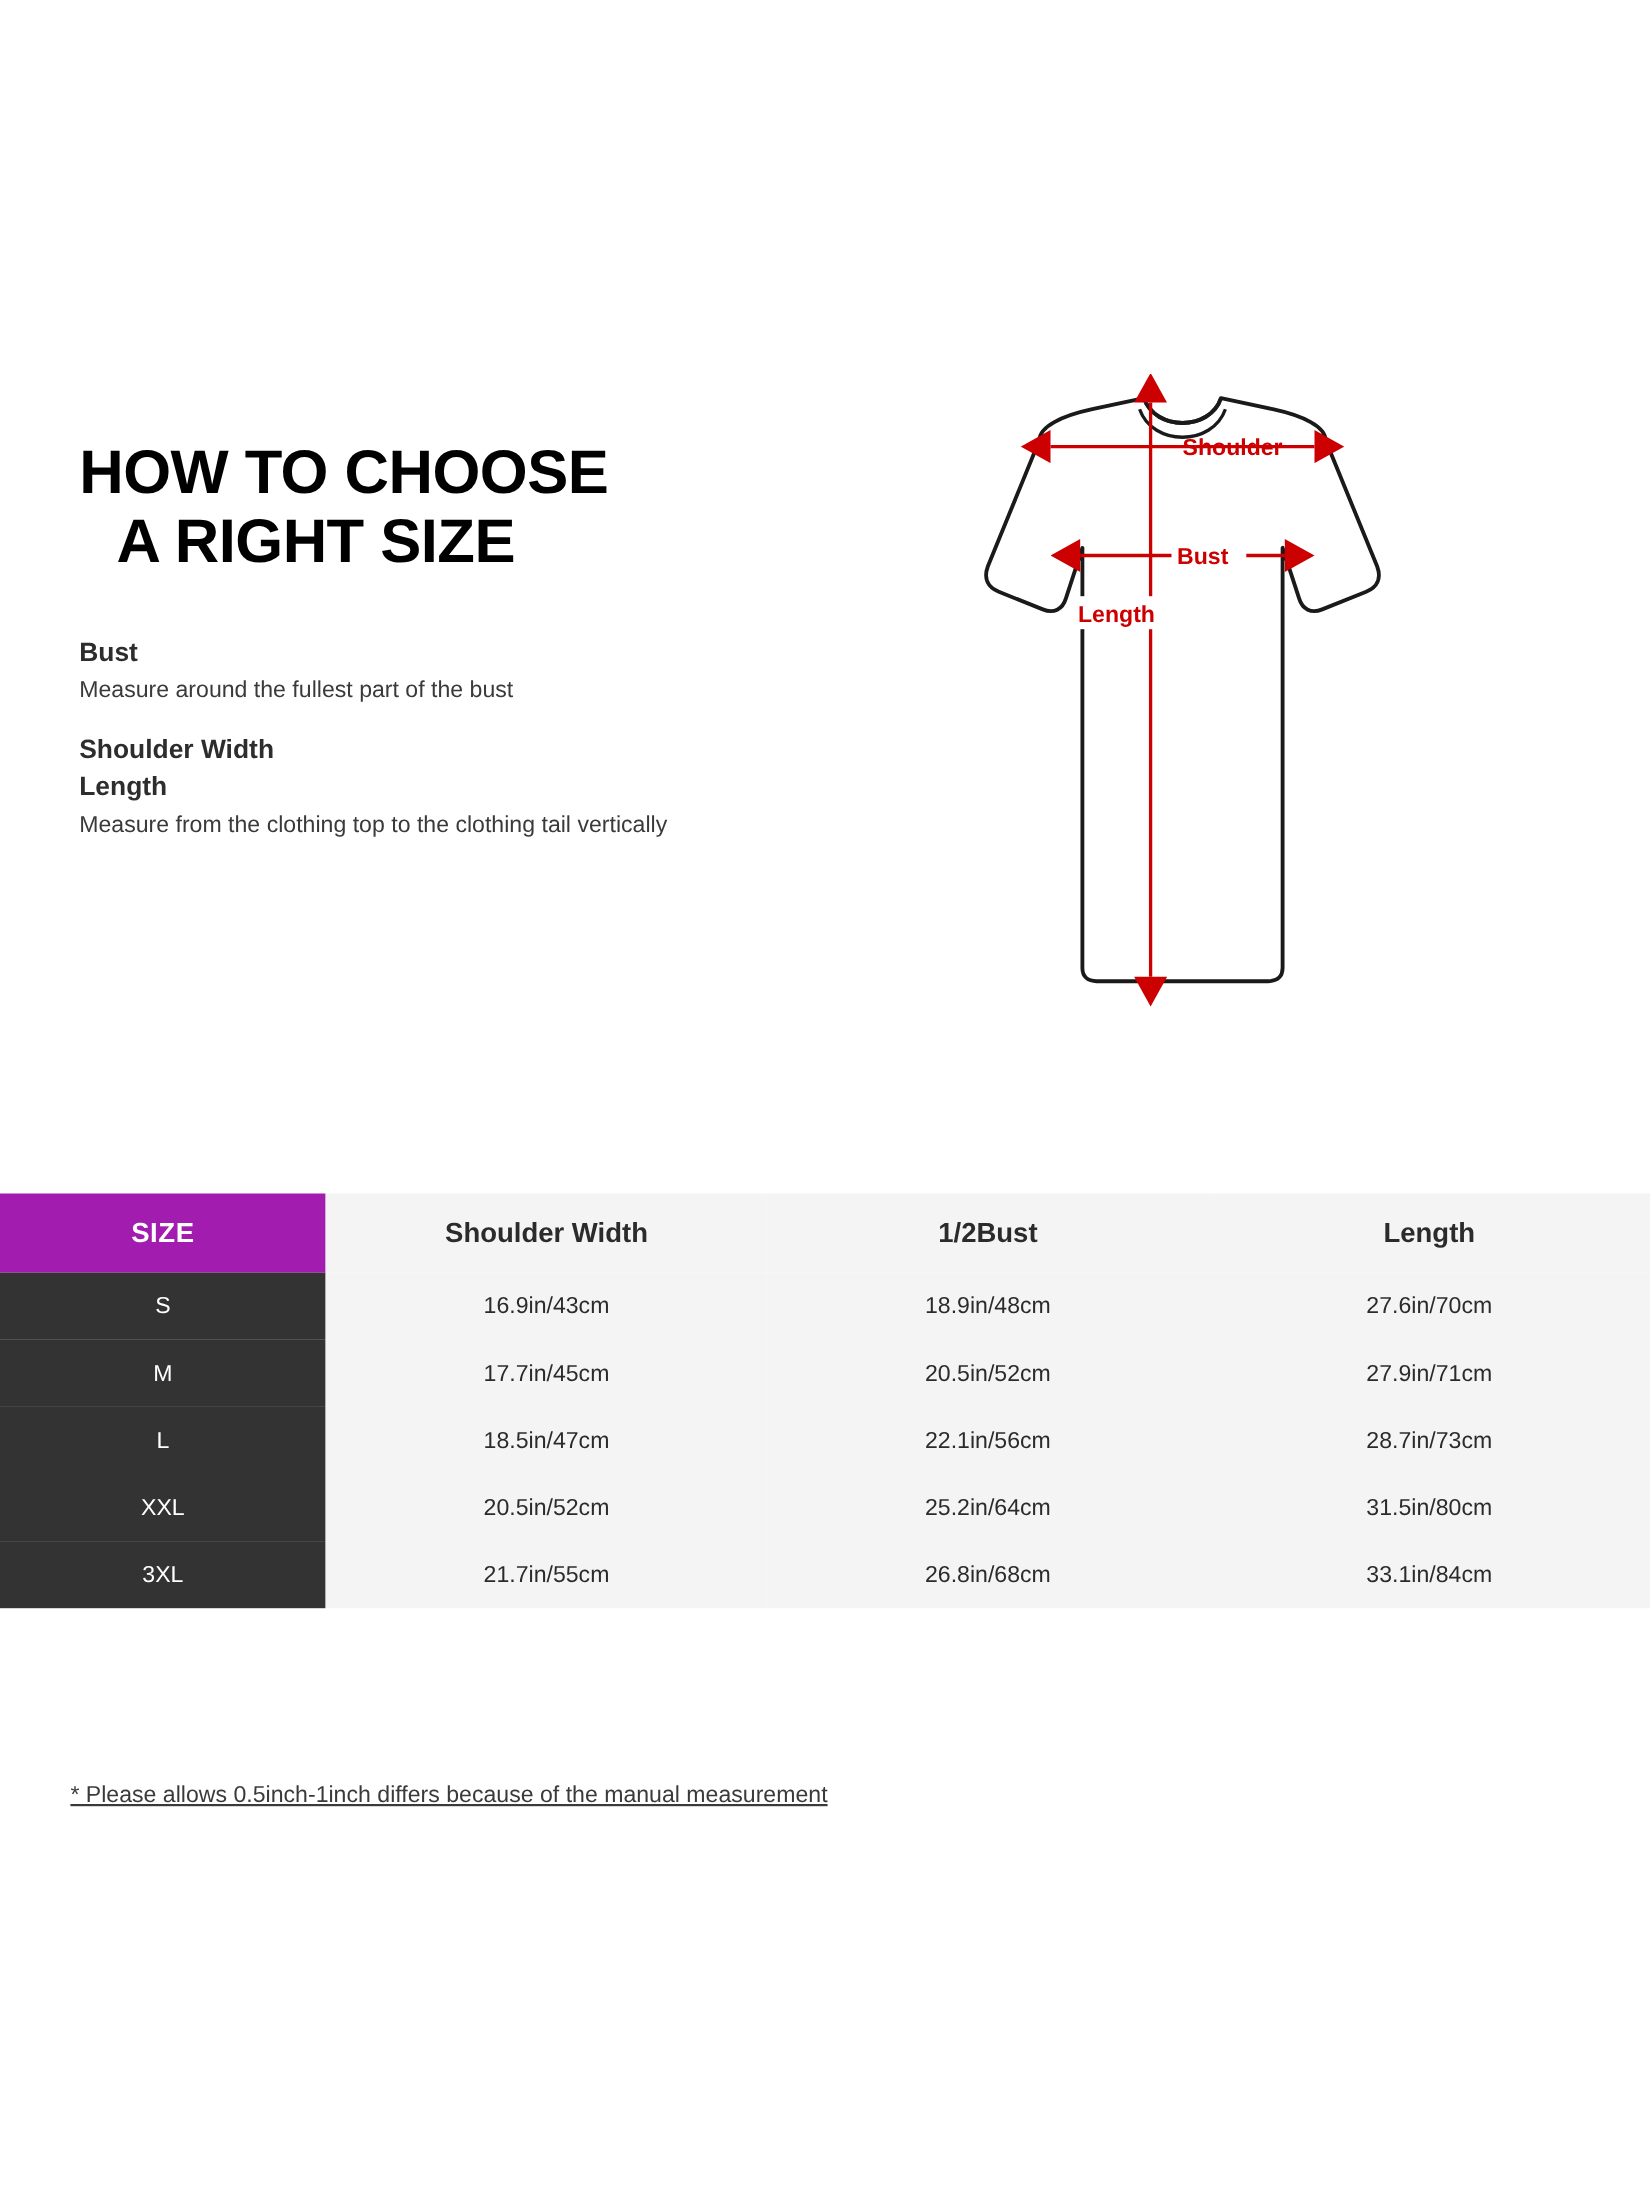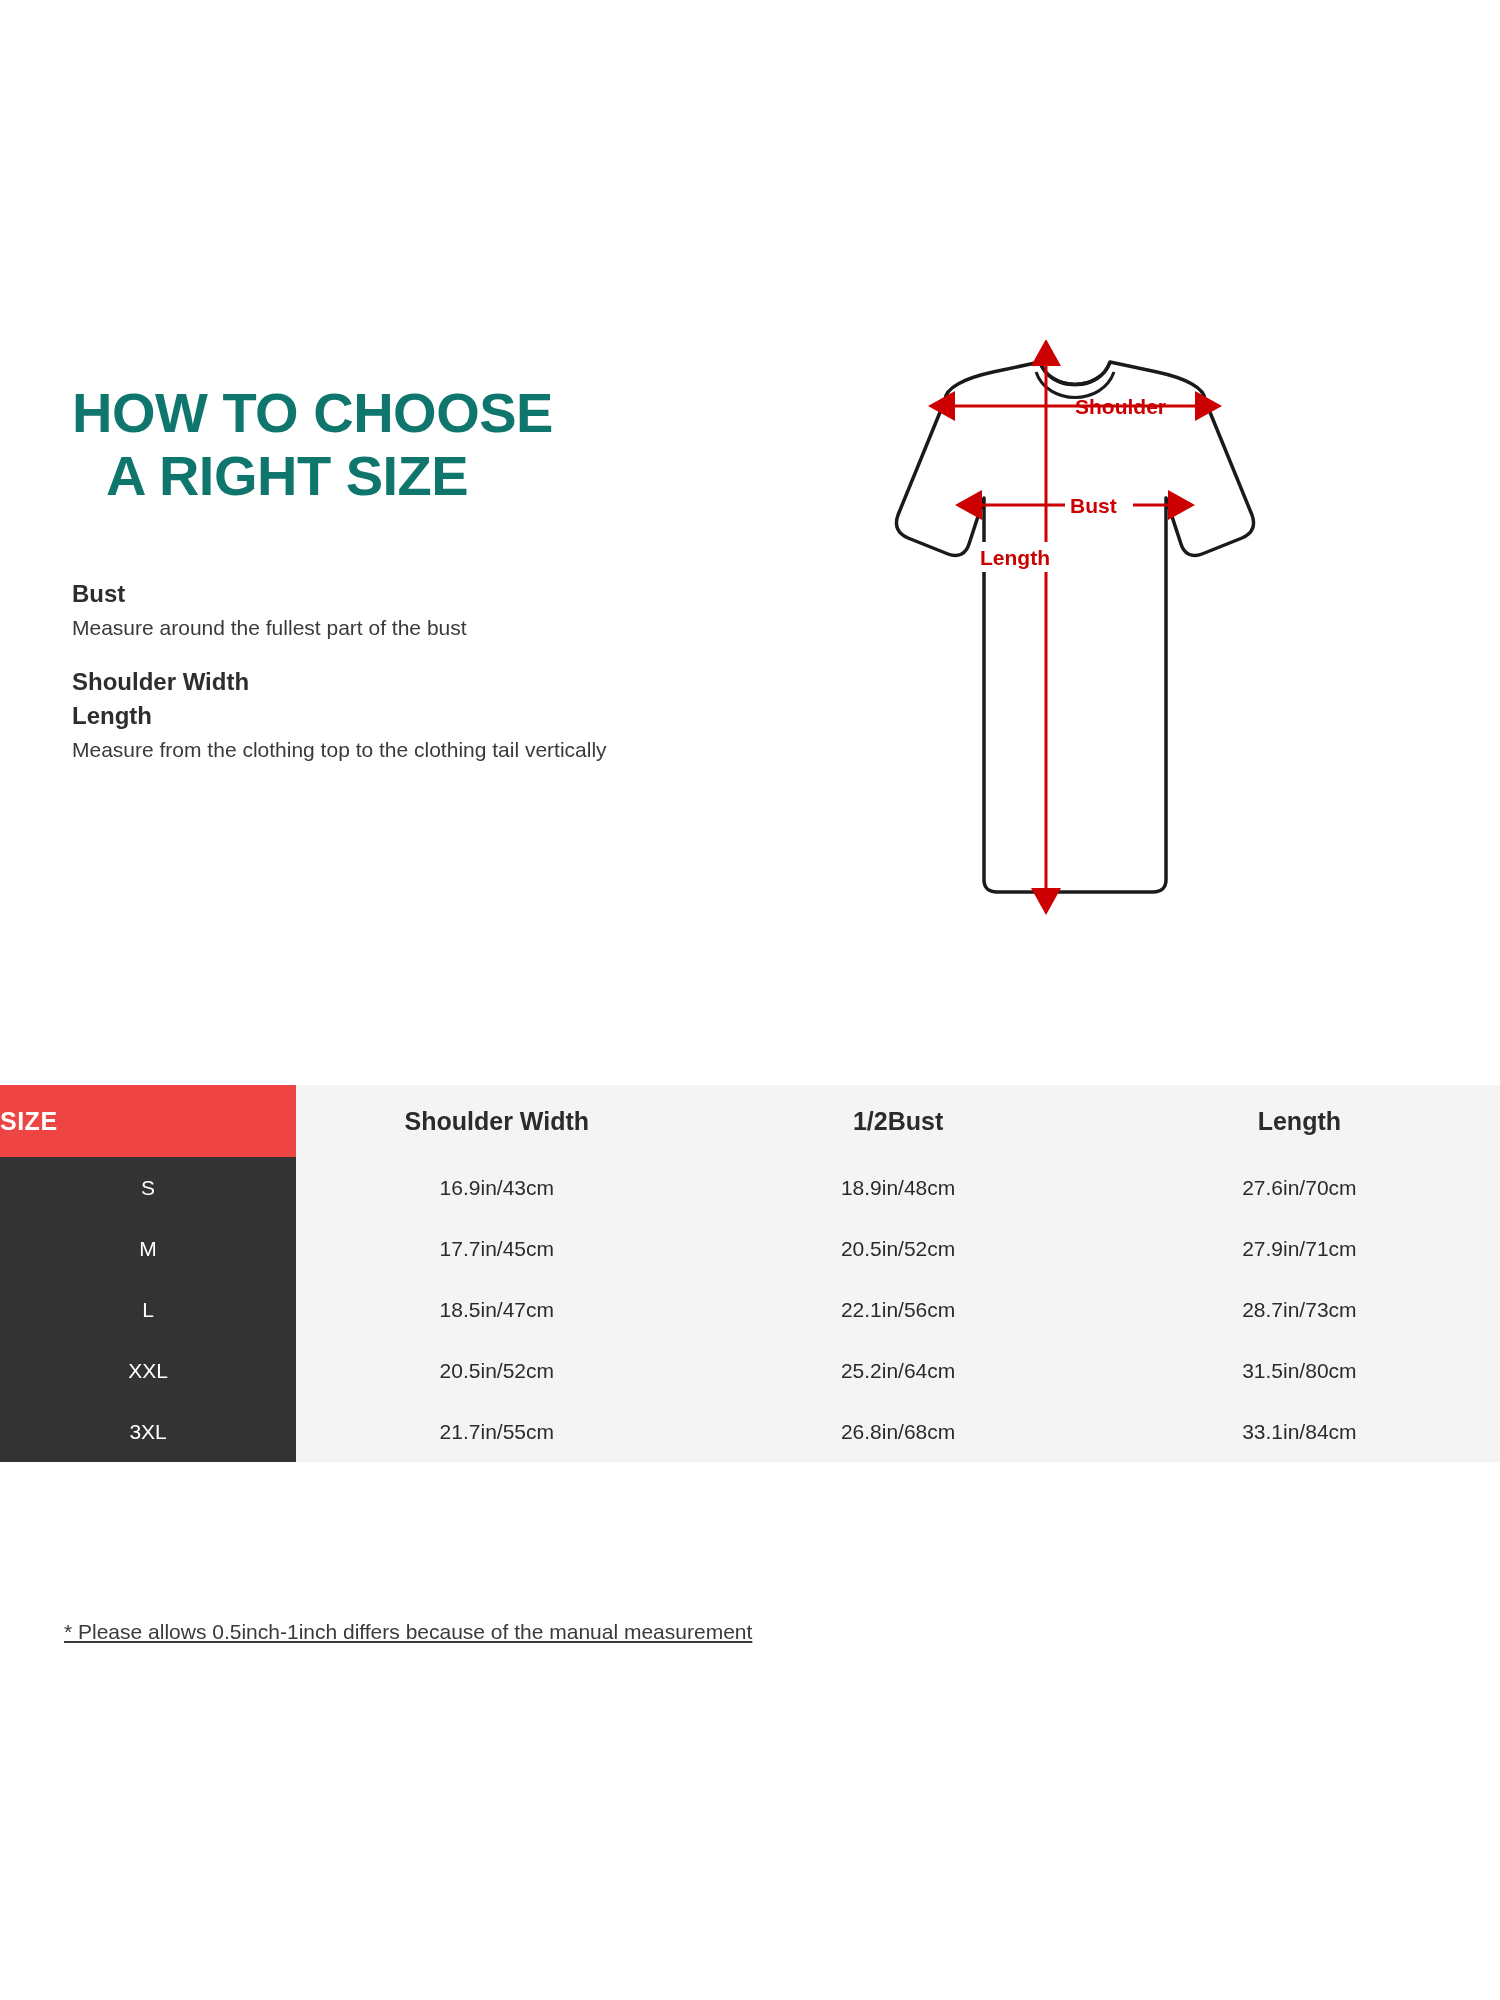--- a/index.html
+++ b/index.html
@@ -26,27 +26,27 @@
   .top-section {
     position: absolute;
     left: 0;
     top: 330px;
     width: 1500px;
     height: 740px;
   }
   .headline {
     position: absolute;
     left: 72px;
-    top: 52px;
+    top: 68px;
     width: 640px;
     font-size: 56px;
     line-height: 1.12;
     font-weight: bold;
     letter-spacing: -0.5px;
-    color: #0f766e;
+    color: #000000;
   }
   .headline .line2 { display: block; margin-left: 34px; }
 
   .defs {
     position: absolute;
     left: 72px;
     top: 250px;
     width: 600px;
   }
   .def-term {
@@ -86,25 +86,25 @@
     table-layout: fixed;
   }
   table.size-table td, table.size-table th {
     padding: 0;
     margin: 0;
   }
   .col-size { width: 296px; }
   .col-rest { width: 401px; }
 
   .hdr-size {
-    background: #ef4444;
+    background: #a21caf;
     color: #ffffff;
     font-size: 25px;
     font-weight: bold;
-    text-align: left;
+    text-align: center;
     height: 72px;
     letter-spacing: 0.5px;
   }
   .hdr-cell {
     background: #f4f4f4;
     color: #2b2b2b;
     font-size: 25px;
     font-weight: bold;
     text-align: center;
     height: 72px;

